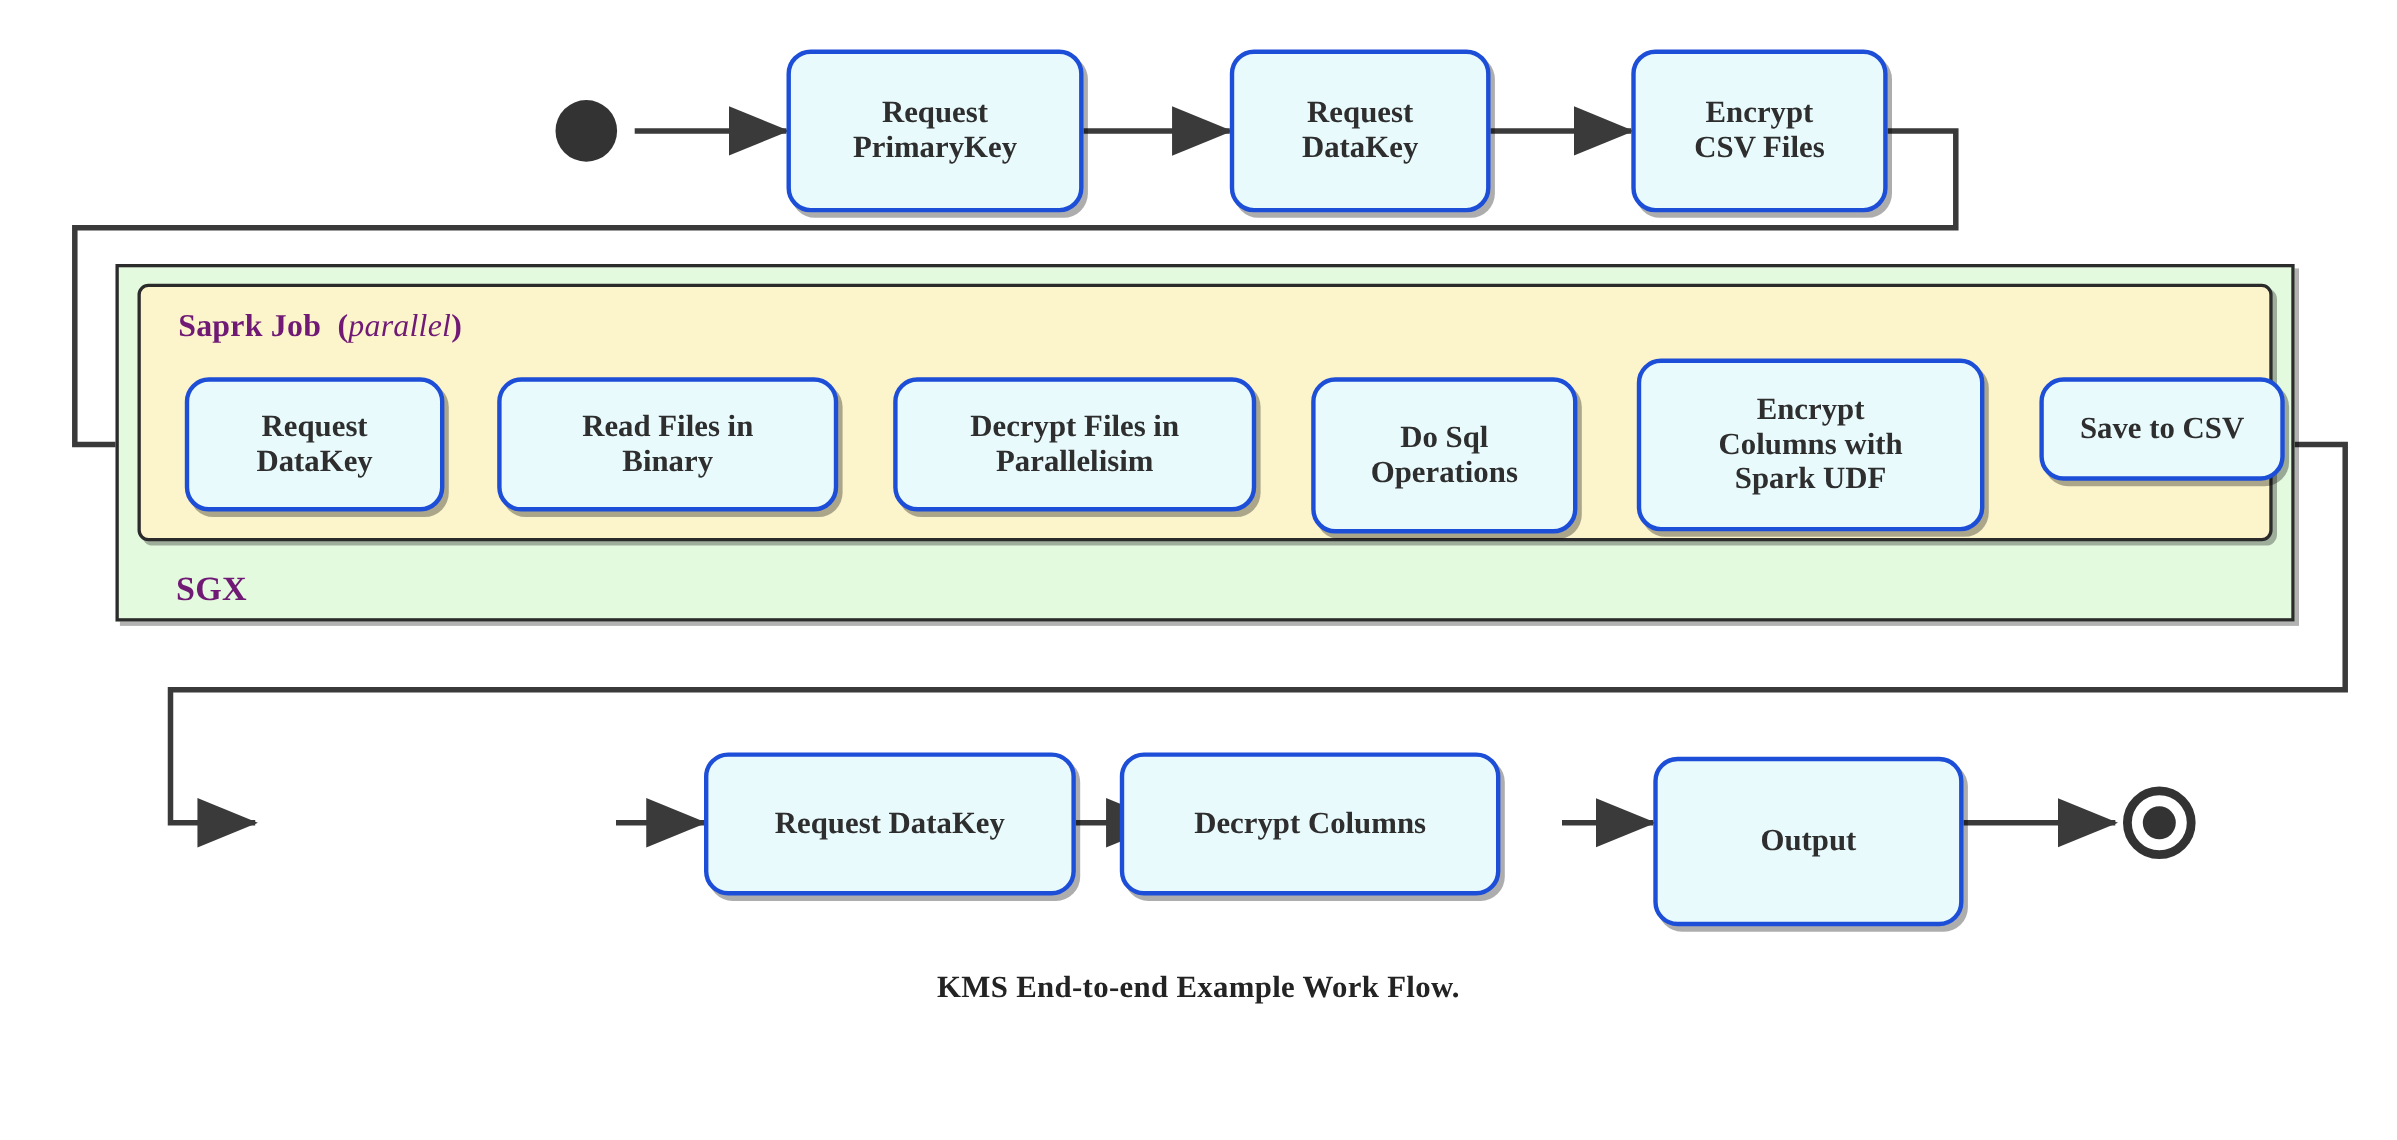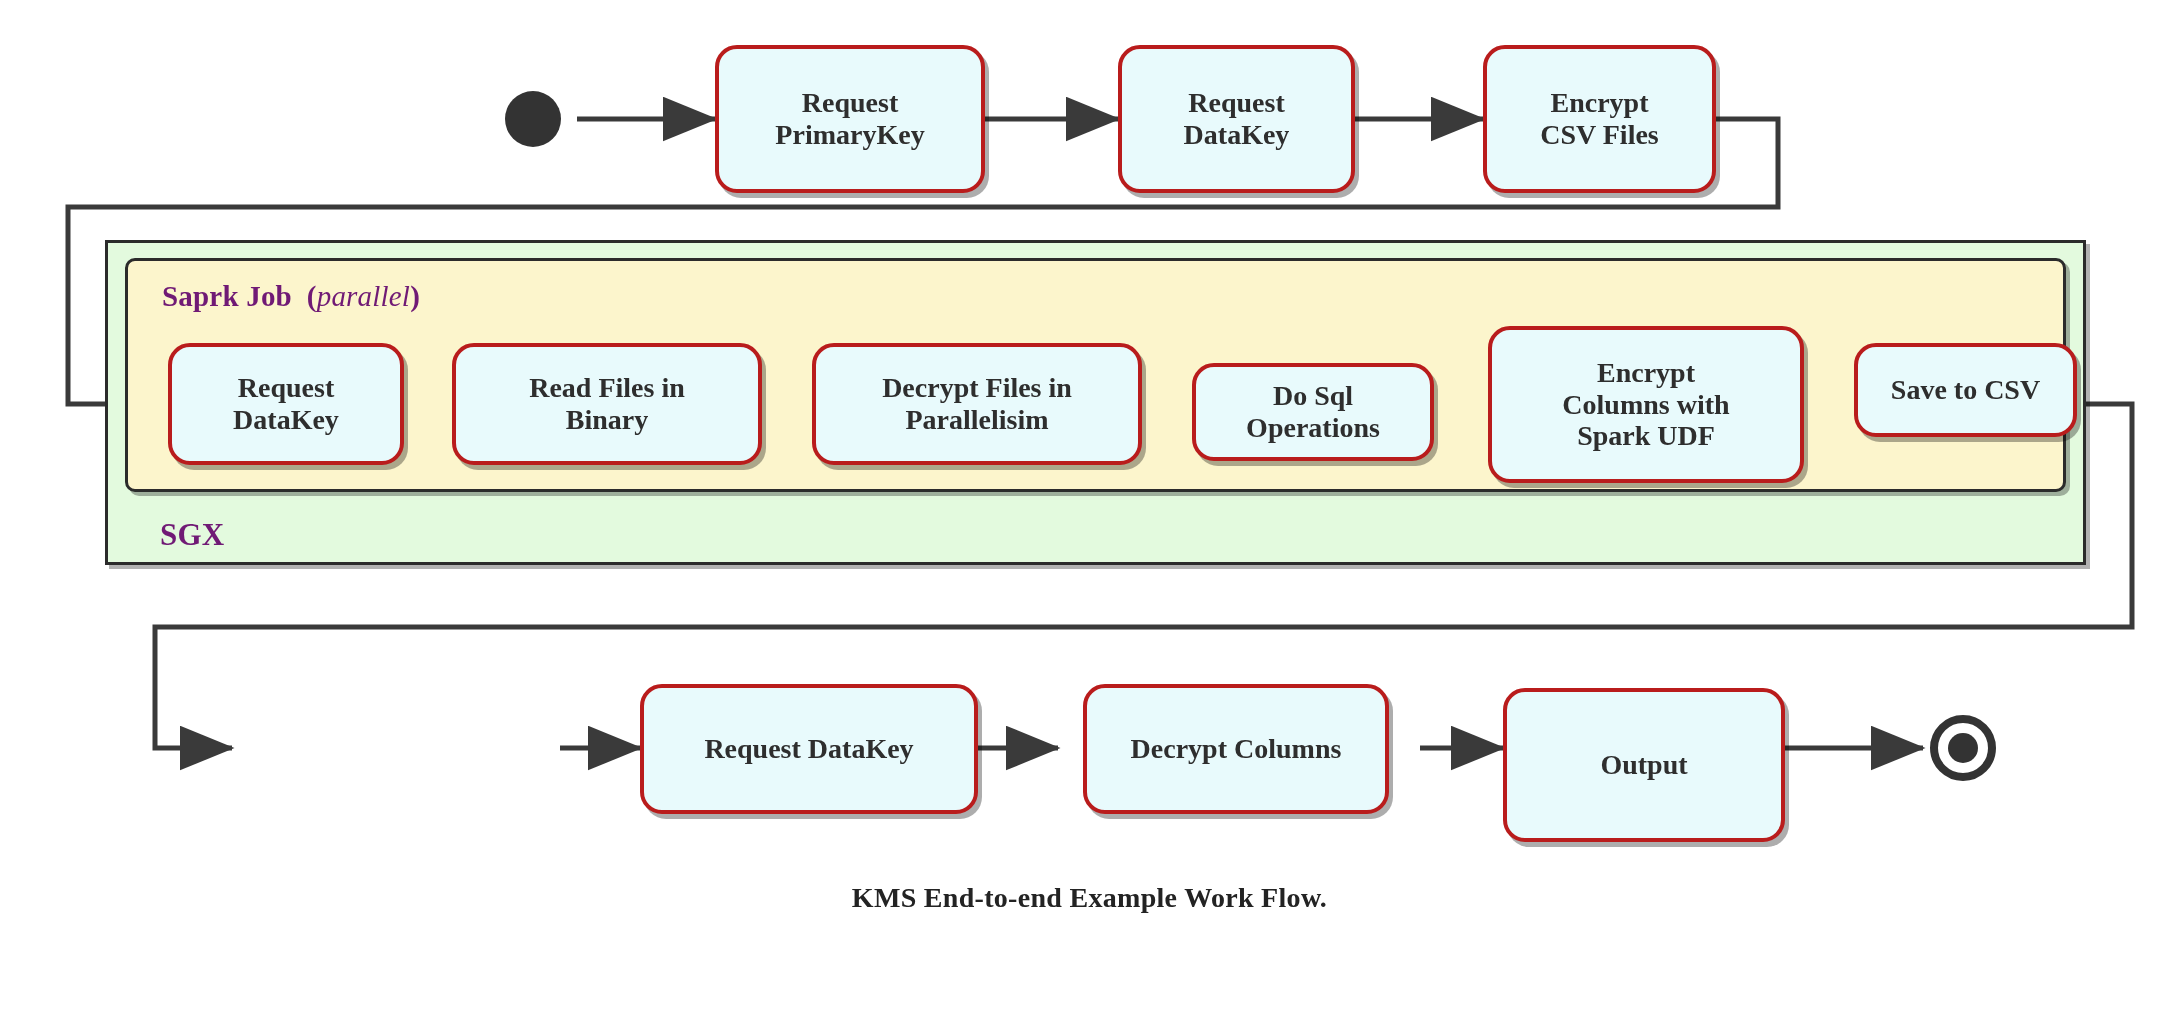--- a/index.html
+++ b/index.html
@@ -64,21 +64,21 @@
     font-weight: normal;
   }
   #spark-label { left: 162px; top: 280px; }
   #sgx-label   { left: 160px; top: 517px; font-size: 31px;}
 
   
   .node {
     position: absolute;
     box-sizing: border-box;
     background: #e8fafc;
-    border: 4px solid #b91c1c;
+    border: 4px solid #1d4ed8;
     border-radius: 22px;
     display: flex;
     align-items: center;
     justify-content: center;
     text-align: center;
     font-weight: bold;
     font-size: 28px;
     line-height: 1.14;
     color: #2e2e2e;
     padding: 4px 10px;
@@ -190,37 +190,37 @@
 DataKey</span>
   </div>
   <div class="node" style="left:812px; top:343px; width:330px; height:122px;">
     <span>Decrypt Files in
 Parallelisim</span>
   </div>
   <div class="node" style="left:452px; top:343px; width:310px; height:122px;">
     <span>Read Files in
 Binary</span>
   </div>
-  <div class="node" style="left:1192px; top:343px; width:242px; height:98px;margin-top:20px;">
+  <div class="node" style="left:1192px; top:343px; width:242px; height:142px;">
     <span>Do Sql
 Operations</span>
   </div>
   <div class="node" style="left:1488px; top:326px; width:316px; height:157px;">
     <span>Encrypt
 Columns with
 Spark UDF</span>
   </div>
   <div class="node" style="left:1854px; top:343px; width:223px; height:94px;">
     <span>Save to CSV</span>
   </div>
 
   <div class="node" style="left:640px; top:684px; width:338px; height:130px;">
     <span>Request DataKey</span>
   </div>
-  <div class="node" style="left:1083px; top:684px; width:306px; height:130px;">
+  <div class="node" style="left:1018px; top:684px; width:346px; height:130px;">
     <span>Decrypt Columns</span>
   </div>
   <div class="node" style="left:1503px; top:688px; width:282px; height:154px;">
     <span>Output</span>
   </div>
 
   <div class="end-node" style="left:1930px; top:715px;"></div>
 
   <div id="caption">KMS End-to-end Example Work Flow.</div>
 

